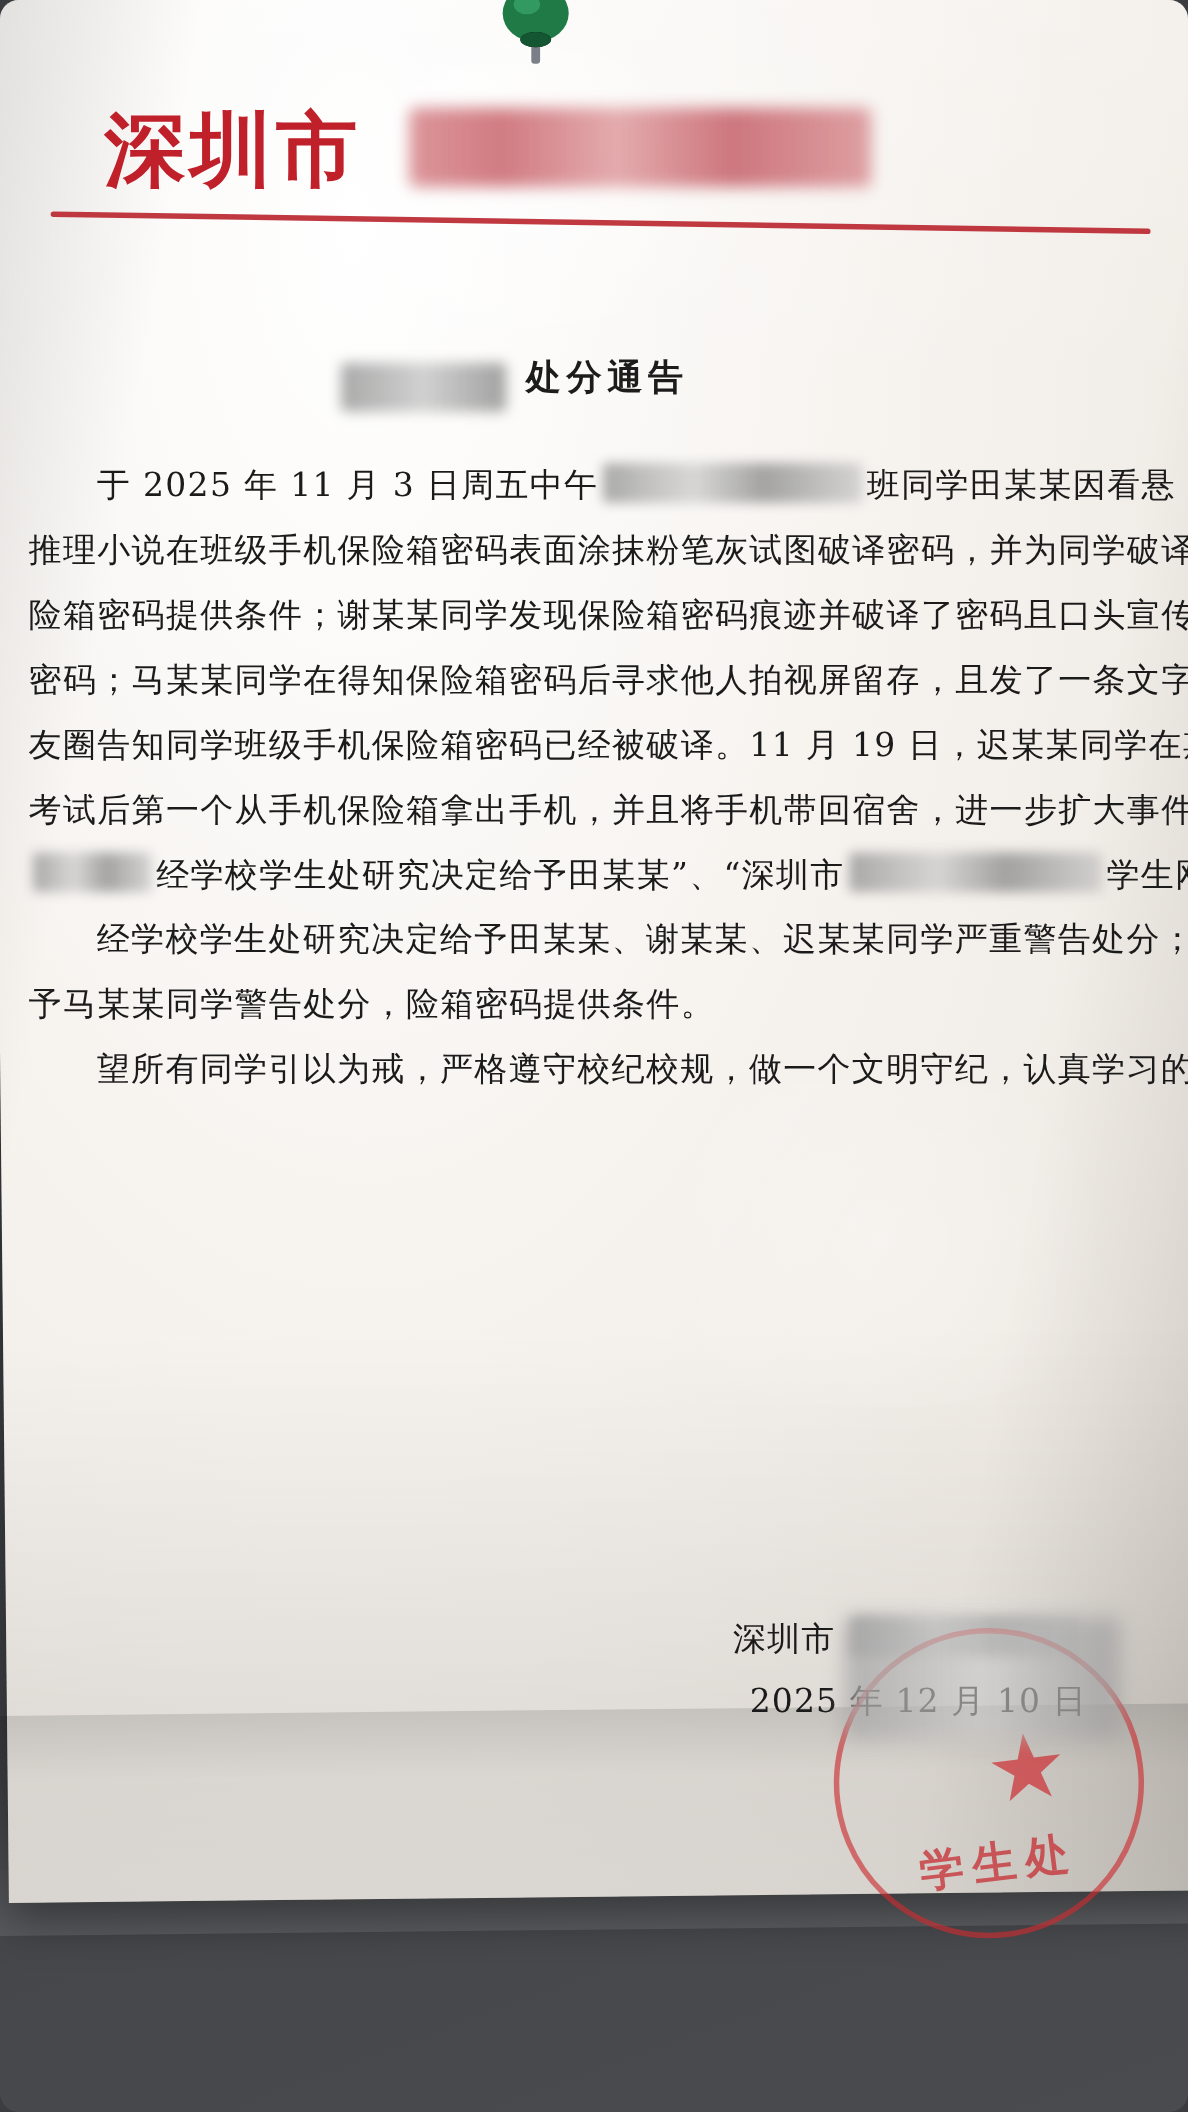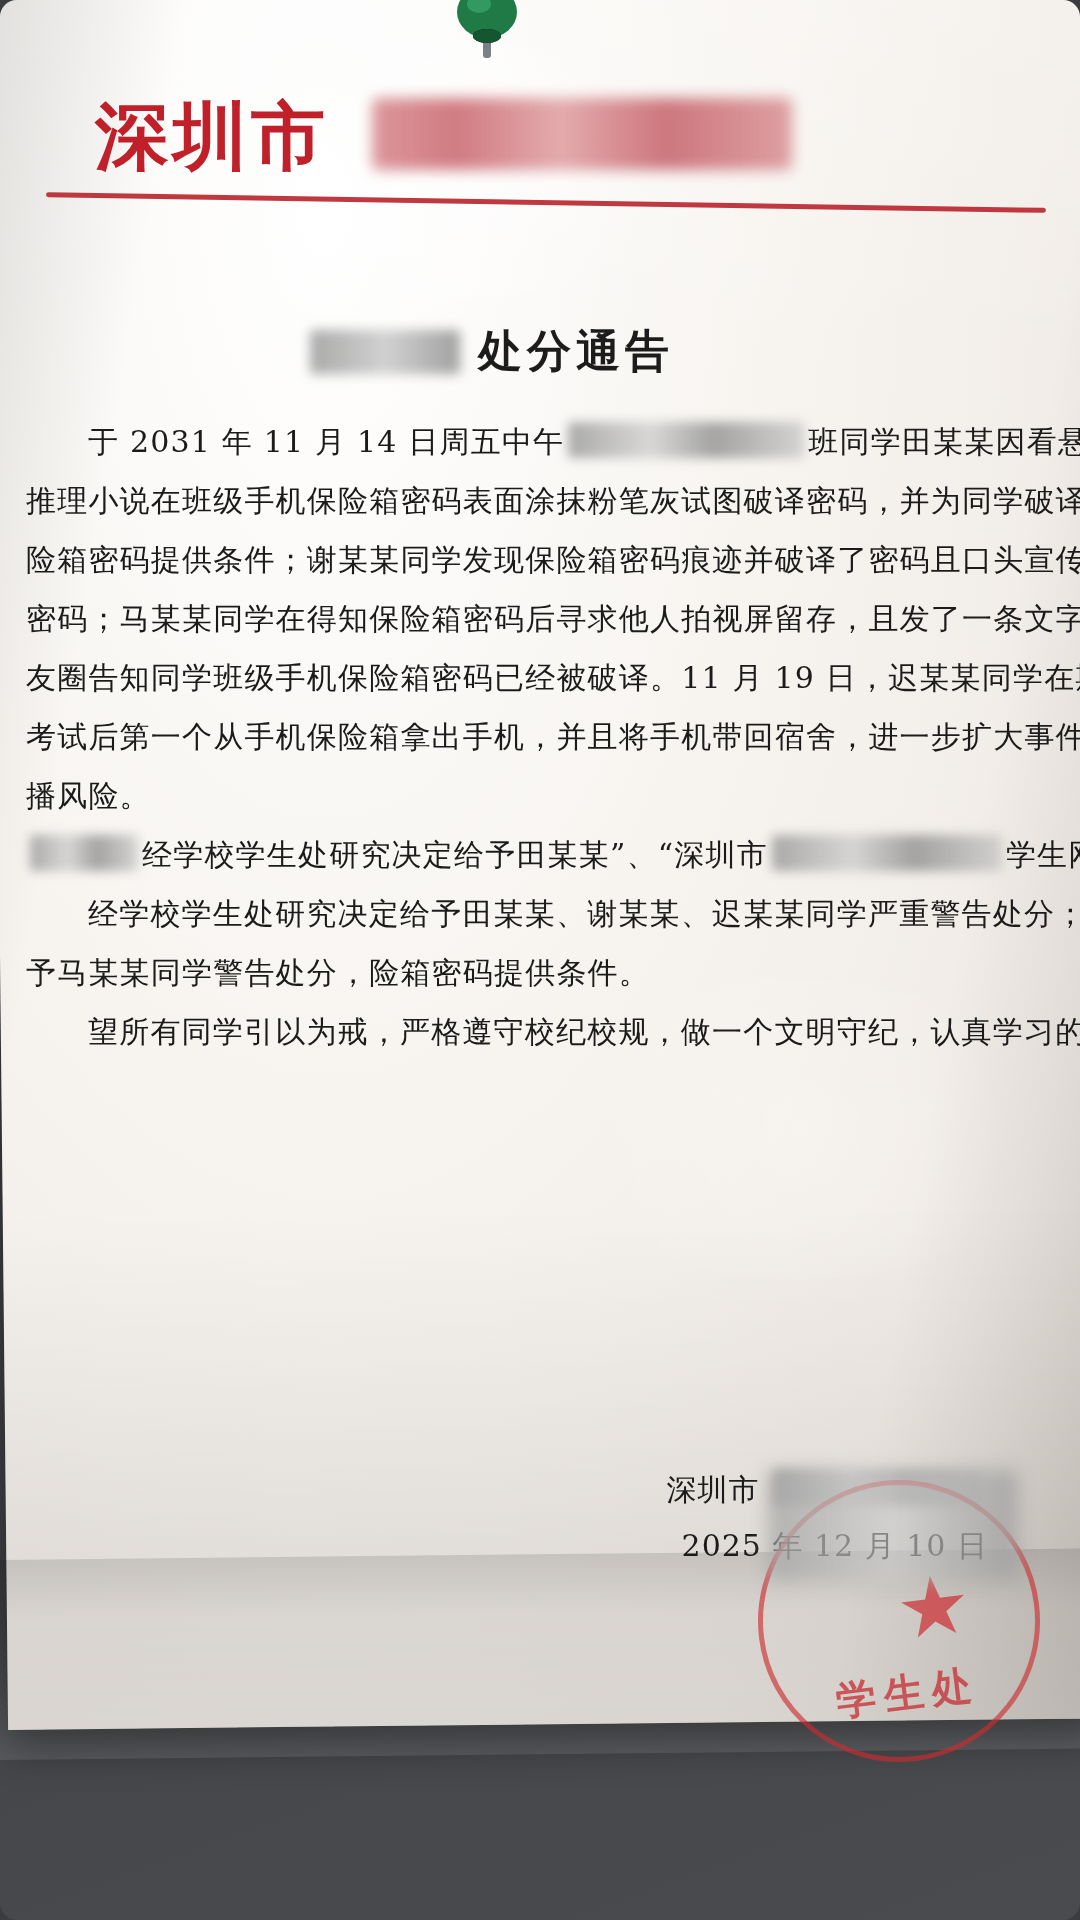--- a/index.html
+++ b/index.html
@@ -129,21 +129,21 @@
     position: absolute;
     left: 0;
     top: 322px;
     width: 1080px;
     height: 70px;
   }
   #doc-title {
     position: absolute;
     left: 478px;
     top: 0;
-    font-size: 44px;
+    font-size: 32px;
     font-weight: bold;
     letter-spacing: 5px;
     color: #1c1c1c;
     white-space: nowrap;
     font-family: Liberation Serif, serif;
   }
   #title-redacted {
     position: absolute;
     left: 310px;
     top: 8px;
@@ -279,27 +279,26 @@
     <div class="lh-redacted"></div>
   </div>
   <div id="lh-rule"></div>
 
   <div id="title-row">
     <div id="title-redacted"></div>
     <div id="doc-title">处分通告</div>
   </div>
 
   <div id="body-text">
-      <div class="line indent"><span>于 2031 年 11 月 14 日周五中午</span><span class="redact" style="width: 236px;"></span><span>班同学田某某因看悬</span></div>
+      <div class="line indent"><span>于 2025 年 11 月 3 日周五中午</span><span class="redact" style="width: 236px;"></span><span>班同学田某某因看悬</span></div>
       <div class="line"><span>推理小说在班级手机保险箱密码表面涂抹粉笔灰试图破译密码，并为同学破译保</span></div>
       <div class="line"><span>险箱密码提供条件；谢某某同学发现保险箱密码痕迹并破译了密码且口头宣传了</span></div>
       <div class="line"><span>密码；马某某同学在得知保险箱密码后寻求他人拍视屏留存，且发了一条文字朋</span></div>
       <div class="line"><span>友圈告知同学班级手机保险箱密码已经被破译。11 月 19 日，迟某某同学在期中</span></div>
       <div class="line"><span>考试后第一个从手机保险箱拿出手机，并且将手机带回宿舍，进一步扩大事件传</span></div>
-      <div class="line"><span>播风险。</span></div>
       <div class="line"><span class="redact" style="width: 108px;"></span><span>经学校学生处研究决定给予田某某”、“深圳市</span><span class="redact" style="width: 230px;"></span><span>学生网络行</span></div>
       <div class="line indent"><span>经学校学生处研究决定给予田某某、谢某某、迟某某同学严重警告处分；给</span></div>
       <div class="line"><span>予马某某同学警告处分，险箱密码提供条件。</span></div>
       <div class="line indent"><span>望所有同学引以为戒，严格遵守校纪校规，做一个文明守纪，认真学习的好</span></div>
     </div>
 
   <div id="sign-block">
     <div id="sign-line1">
       <span>深圳市</span>
       <span class="redact" style="width:210px;"></span>

